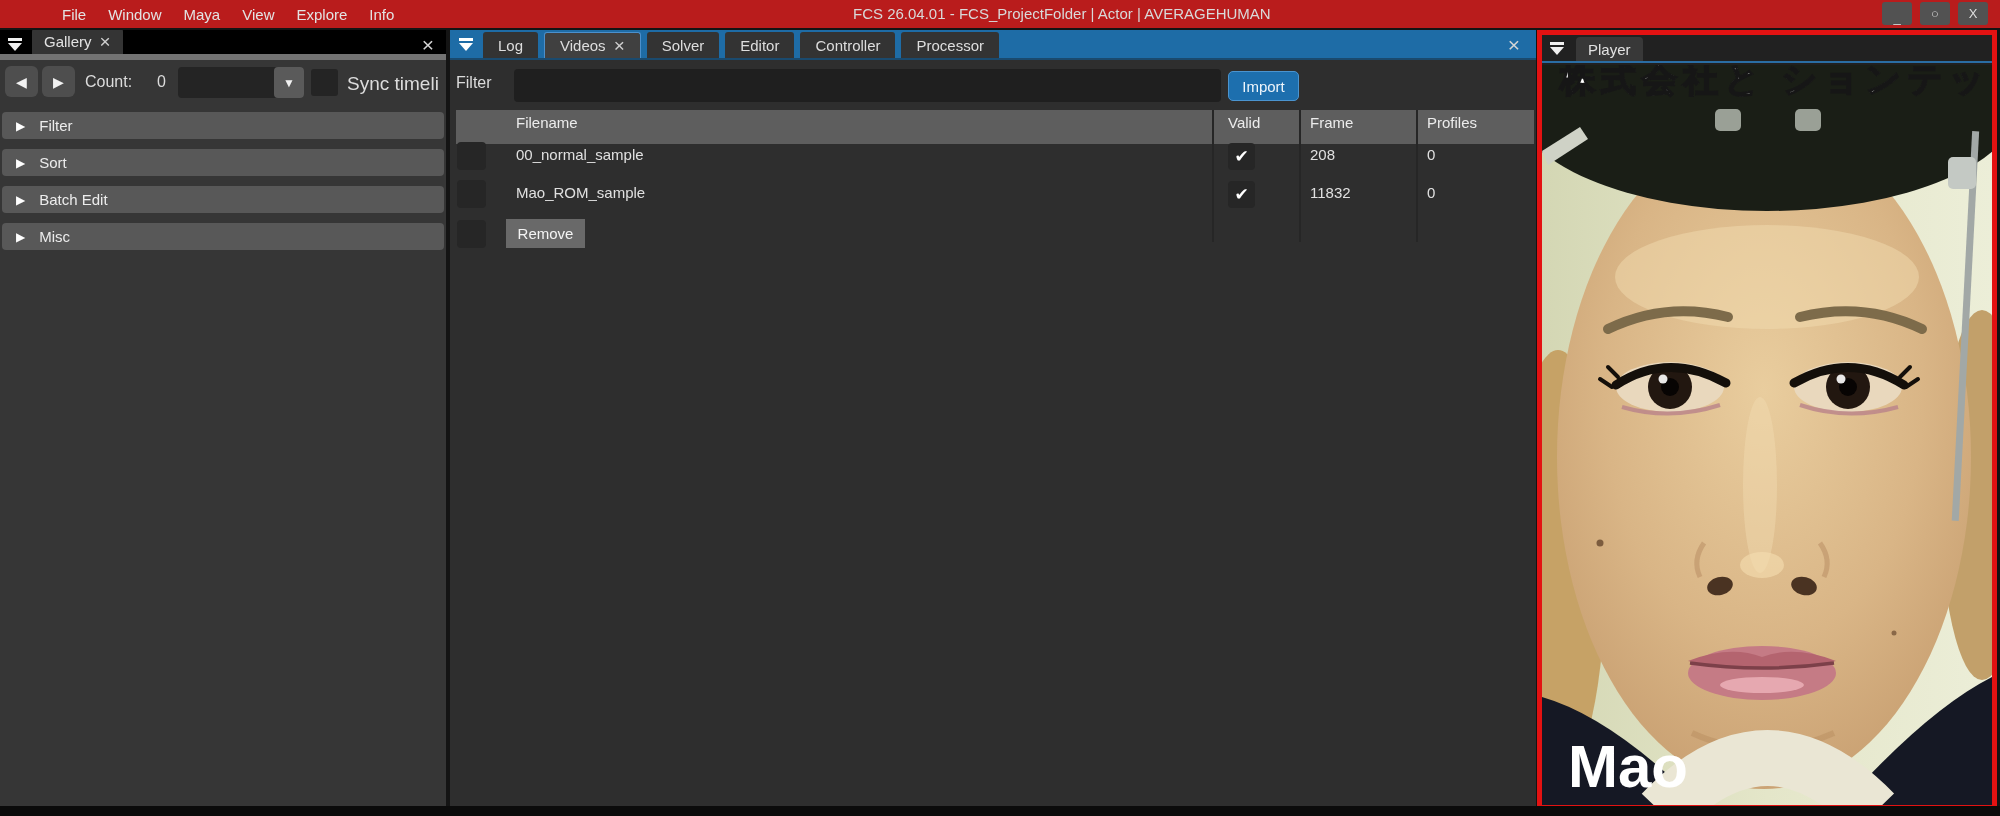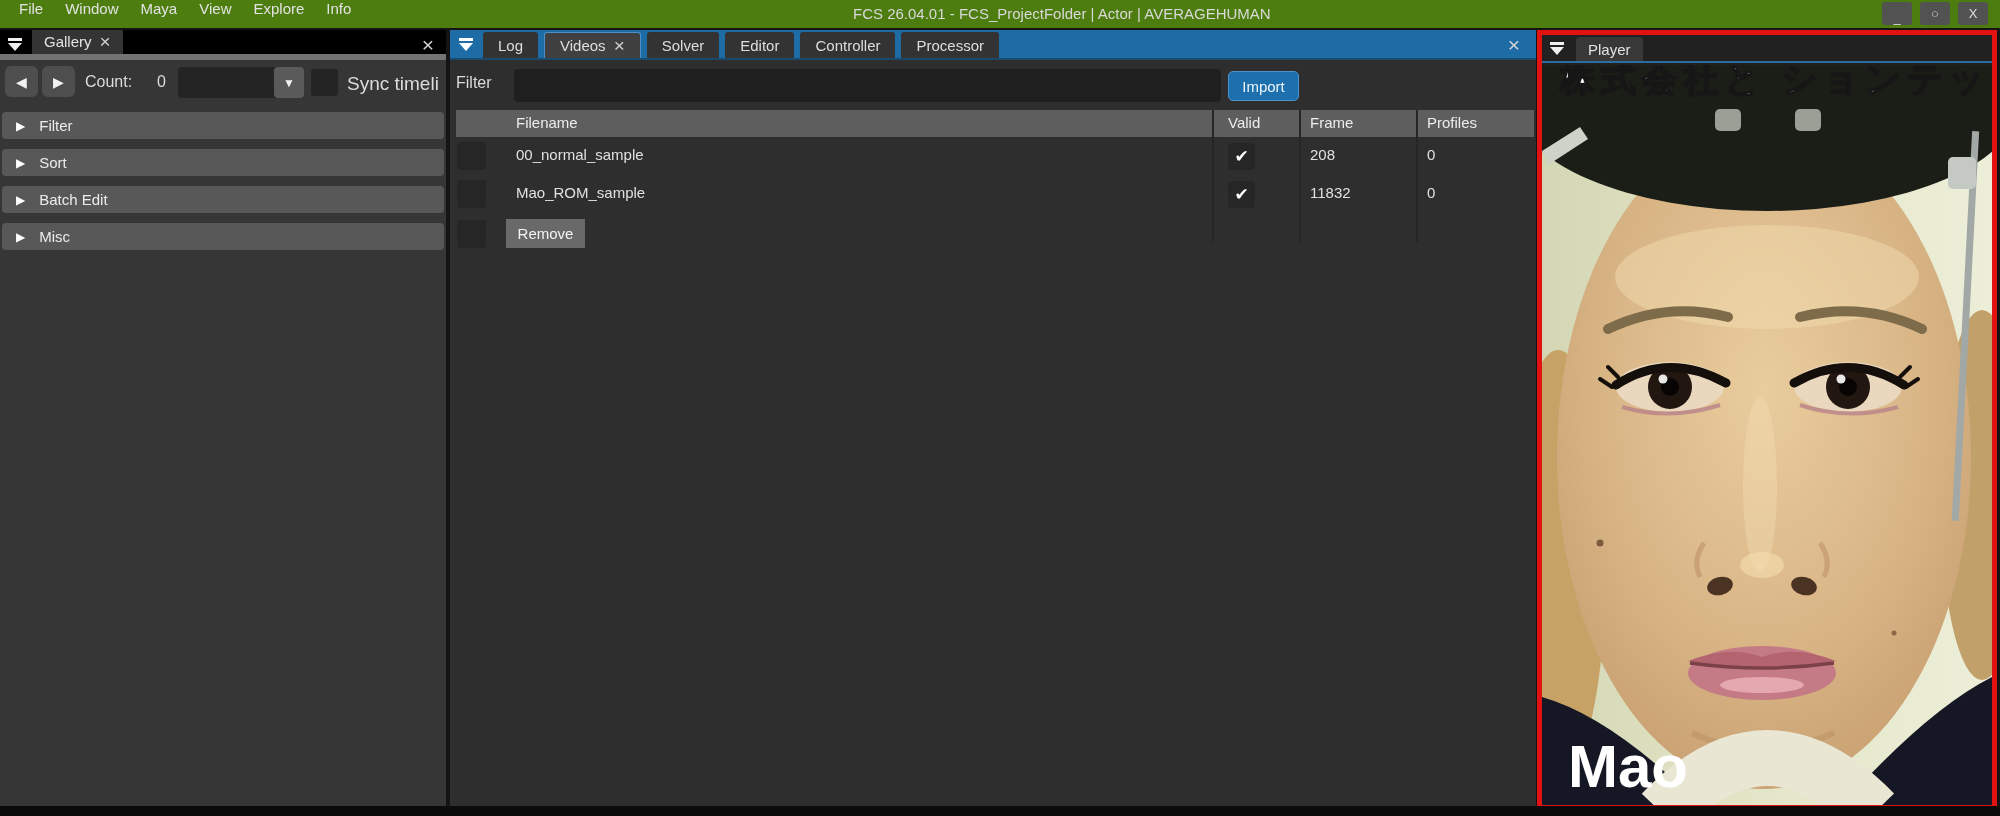--- a/index.html
+++ b/index.html
@@ -1,22 +1,22 @@
 <!DOCTYPE html>
 <html><head>
 <meta charset="utf-8">
 <style>
   * { margin:0; padding:0; box-sizing:border-box; }
   html,body { background:#101010; }
   body { font-family:"Liberation Sans","DejaVu Sans",sans-serif; }
   #app { position:relative; width:2000px; height:816px; background:#141414; overflow:hidden; }
 
   
-  .titlebar { position:absolute; left:0; top:0; width:2000px; height:28px; background:#4d7c0f;
-              display:flex; align-items:flex-start; color:#e3e3e3; font-size:15px; }
+  .titlebar { position:absolute; left:0; top:0; width:2000px; height:28px; background:#b91c1c;
+              display:flex; align-items:center; color:#e3e3e3; font-size:15px;padding-left:43px; }
   .menus { display:flex; align-items:center; padding-left:8px; }
   .menu-item { padding:0 11px; cursor:default; }
   .win-title { position:absolute; left:853px; top:0; height:28px; line-height:28px; color:#d9d9d9; font-size:15px; }
   .winbtns { position:absolute; right:12px; top:2px; display:flex; gap:8px; }
   .winbtn { width:30px; height:23px; background:#525252; border-radius:3px; color:#dedede;
             display:flex; align-items:center; justify-content:center; font-size:13px; }
   .winbtn.min span { transform:translateY(4px); }
 
   
   .funnel { display:inline-block; width:16px; height:16px; }
@@ -50,21 +50,21 @@
   .tabbar-blue .funnel { position:absolute; left:8px; top:6px; }
   .mtabs { position:absolute; left:33px; bottom:0; display:flex; gap:6px; }
   .mtab { height:26px; background:#333333; border-radius:3px 3px 0 0; display:flex; align-items:center;
           padding:0 15px; color:#dedede; font-size:15px; white-space:nowrap; }
   .mtab.active { background:#404040; border:1px solid #4b90cc; border-bottom:none; }
   .filter-label { position:absolute; left:6px; top:44px; color:#dcdcdc; font-size:16px; }
   .filter-input { position:absolute; left:64px; top:39px; width:707px; height:33px; background:#1f1f1f;
                   border:none; border-radius:4px; color:#e6e6e6; font-size:15px; padding:0 8px; outline:none; }
   .import-btn { position:absolute; left:778px; top:41px; width:71px; height:30px; background:#1d6fae;
                 border:1px solid #4b94cf; border-radius:5px; color:#eef5fb; font-size:15px; }
-  .thead { position:absolute; left:6px; top:80px; width:1078px; height:27px; background:#5e5e5e;
+  .thead { position:absolute; left:6px; top:80px; width:1078px; height:34px; background:#5e5e5e;
            color:#ececec; font-size:15px; }
   .thead span { position:absolute; top:4px; }
   .col-line { position:absolute; top:80px; width:2px; height:132px; background:#262626; }
   .vrow { position:absolute; left:0; width:1086px; height:38px; color:#e0e0e0; font-size:15px; }
   .gutter { position:absolute; left:7px; top:5px; width:29px; height:28px; background:#262626; border-radius:4px; }
   .fname { position:absolute; left:66px; top:9px; }
   .vcheck { position:absolute; left:778px; top:6px; width:27px; height:27px; background:#262626; border-radius:4px;
             color:#fff; font-size:17px; display:flex; align-items:center; justify-content:center; }
   .frame { position:absolute; left:860px; top:9px; }
   .profiles { position:absolute; left:977px; top:9px; }

